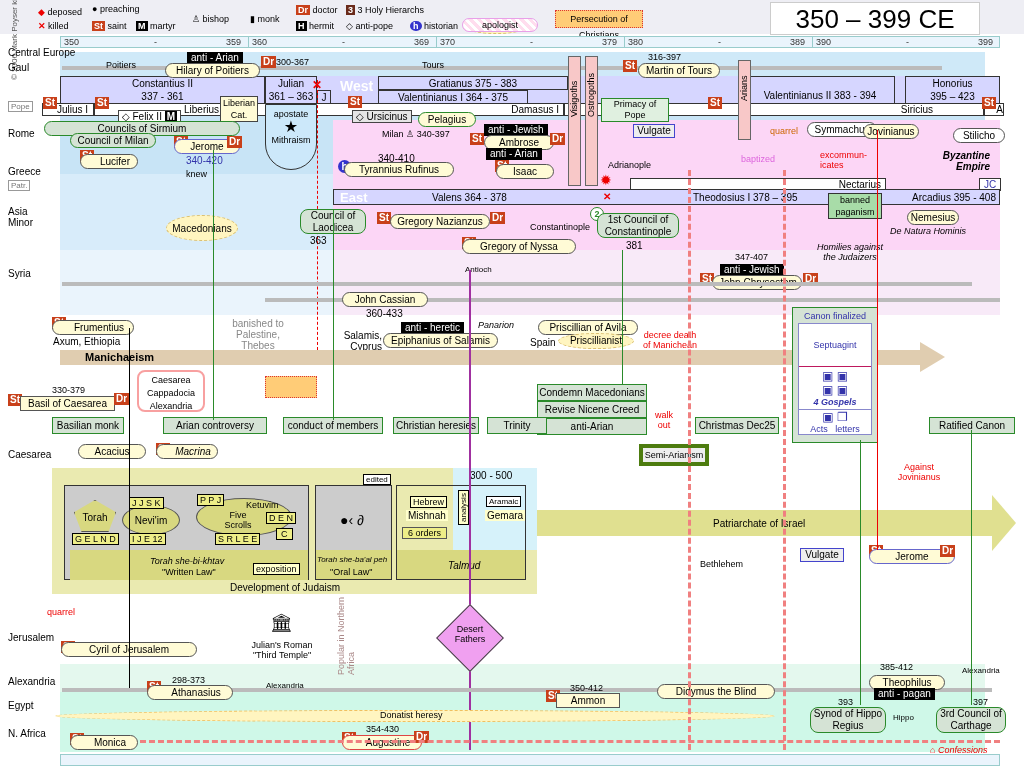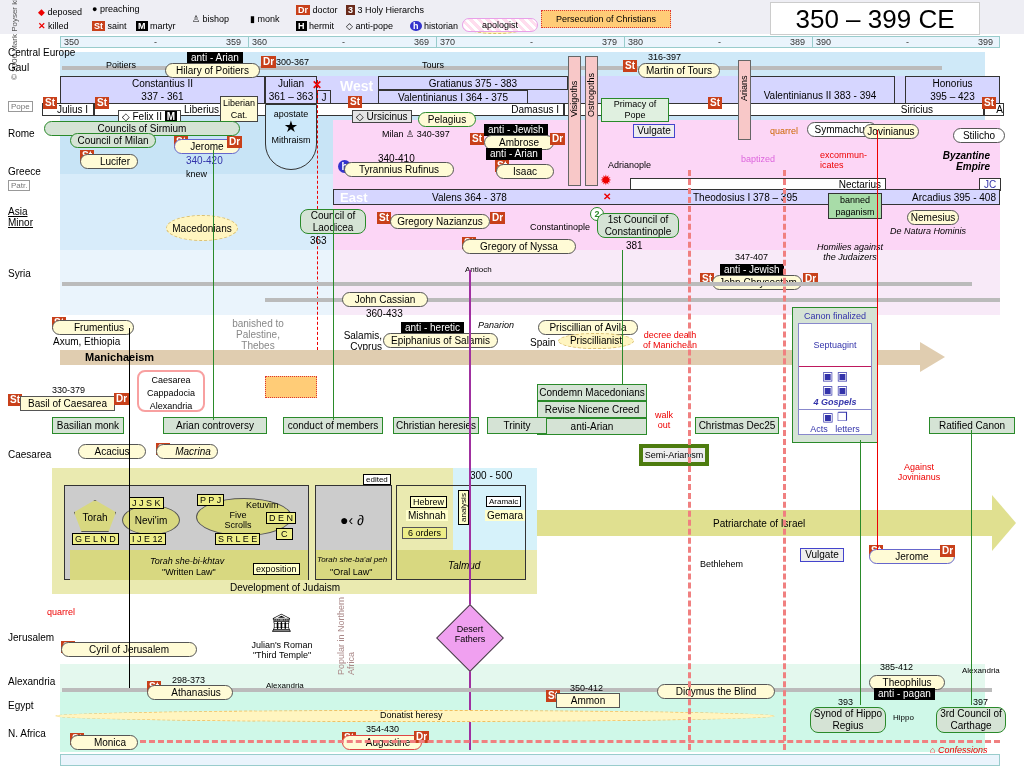--- a/index.html
+++ b/index.html
@@ -37,21 +37,21 @@
 <div class="abs" style="left:136px;top:21px;font-size:9px"><span style="background:#000;color:#fff;font-weight:bold;padding:0 2px">M</span> <span>martyr</span></div>
 <div class="abs" style="left:192px;top:14px;font-size:9px"><span>♙</span> <span>bishop</span></div>
 <div class="abs" style="left:250px;top:14px;font-size:9px"><span>▮</span> <span>monk</span></div>
 <div class="abs" style="left:296px;top:5px;font-size:9px"><span style="background:#c8401a;color:#fff;font-weight:bold;padding:0 2px">Dr</span> <span>doctor</span></div>
 <div class="abs" style="left:296px;top:21px;font-size:9px"><span style="background:#000;color:#fff;font-weight:bold;padding:0 2px">H</span> <span>hermit</span></div>
 <div class="abs" style="left:346px;top:5px;font-size:9px"><span style="background:#6a2a1a;color:#fff;font-weight:bold;padding:0 2px">3</span> <span>3 Holy Hierarchs</span></div>
 <div class="abs" style="left:346px;top:21px;font-size:9px"><span>◇</span> <span>anti-pope</span></div>
 <div class="abs" style="left:410px;top:21px;font-size:9px"><span style="background:#33c;color:#fff;border-radius:50%;padding:0 3px;font-weight:bold">h</span> <span>historian</span></div>
 <div class="oval" style="left:465px;top:20px;width:62px;height:14px;line-height:12px;font-size:9px">heretics</div>
 <div class="abs" style="left:462px;top:18px;width:76px;height:14px;border:1px solid #e8a0e8;border-radius:8px;background:repeating-linear-gradient(45deg,#fde,#fde 3px,#fff 3px,#fff 6px);text-align:center;font-size:9px;line-height:12px">apologist</div>
-<div class="abs" style="left:541px;top:10px;width:130px;height:18px;background:#ffcc77;border:1px dotted #d33;text-align:center;font-size:9px;line-height:16px">Persecution of Christians</div>
+<div class="abs" style="left:555px;top:10px;width:88px;height:18px;background:#ffcc77;border:1px dotted #d33;text-align:center;font-size:9px;line-height:16px">Persecution of Christians</div>
 
 <div class="abs" style="left:770px;top:2px;width:210px;height:33px;background:#fff;border:1px solid #ccc;font-size:26px;text-align:center;line-height:33px">350 – 399 CE</div>
 
 <div class="abs" style="left:60px;top:36px;width:940px;height:12px;background:#eaf4fc;border:1px solid #9cc;"></div>
 <div id="ticks-top">
     <div class="txt" style="left: 64px; top: 37px; font-size: 9px; color: rgb(51, 51, 51);">350</div>
     <div class="txt" style="left: 154px; top: 37px; font-size: 9px; color: rgb(51, 51, 51);">-</div>
     <div class="txt" style="left: 226px; top: 37px; font-size: 9px; color: rgb(51, 51, 51);">359</div>
     <div class="txt" style="left: 252px; top: 37px; font-size: 9px; color: rgb(51, 51, 51);">360</div>
     <div class="txt" style="left: 342px; top: 37px; font-size: 9px; color: rgb(51, 51, 51);">-</div>
@@ -102,21 +102,21 @@
 <div class="band" style="top:664px;height:28px;background:#e4f8ee"></div>
 <div class="band" style="top:692px;height:60px;background:#cff8e8"></div>
 
 <div id="regions">
     <div class="region" style="top: 47px;">Central Europe</div>
     <div class="region" style="top: 62px;">Gaul</div>
     <div class="region" style="top: 101px; border: 1px solid rgb(153, 153, 153); color: rgb(119, 119, 119); font-size: 8px; padding: 0px 2px;">Pope</div>
     <div class="region" style="top: 128px;">Rome</div>
     <div class="region" style="top: 166px;">Greece</div>
     <div class="region" style="top: 180px; border: 1px solid rgb(153, 153, 153); color: rgb(119, 119, 119); font-size: 8px; padding: 0px 2px;">Patr.</div>
-    <div class="region" style="top: 206px; width: 34px; white-space: normal; text-decoration: underline;">Asia Minor</div>
+    <div class="region" style="top: 206px; width: 34px; white-space: normal;">Asia Minor</div>
     <div class="region" style="top: 268px;">Syria</div>
     <div class="region" style="top: 449px;">Caesarea</div>
     <div class="region" style="top: 632px;">Jerusalem</div>
     <div class="region" style="top: 676px;">Alexandria</div>
     <div class="region" style="top: 700px;">Egypt</div>
     <div class="region" style="top: 728px;">N. Africa</div>
   </div>
 
 <div class="txt" style="left:340px;top:78px;color:#fff;font-weight:bold;font-size:14px">West</div>
 <div class="rule" style="left:60px;top:76px;width:205px;height:28px;line-height:13px"><span>Constantius II</span><br><span>337 - 361</span></div>

